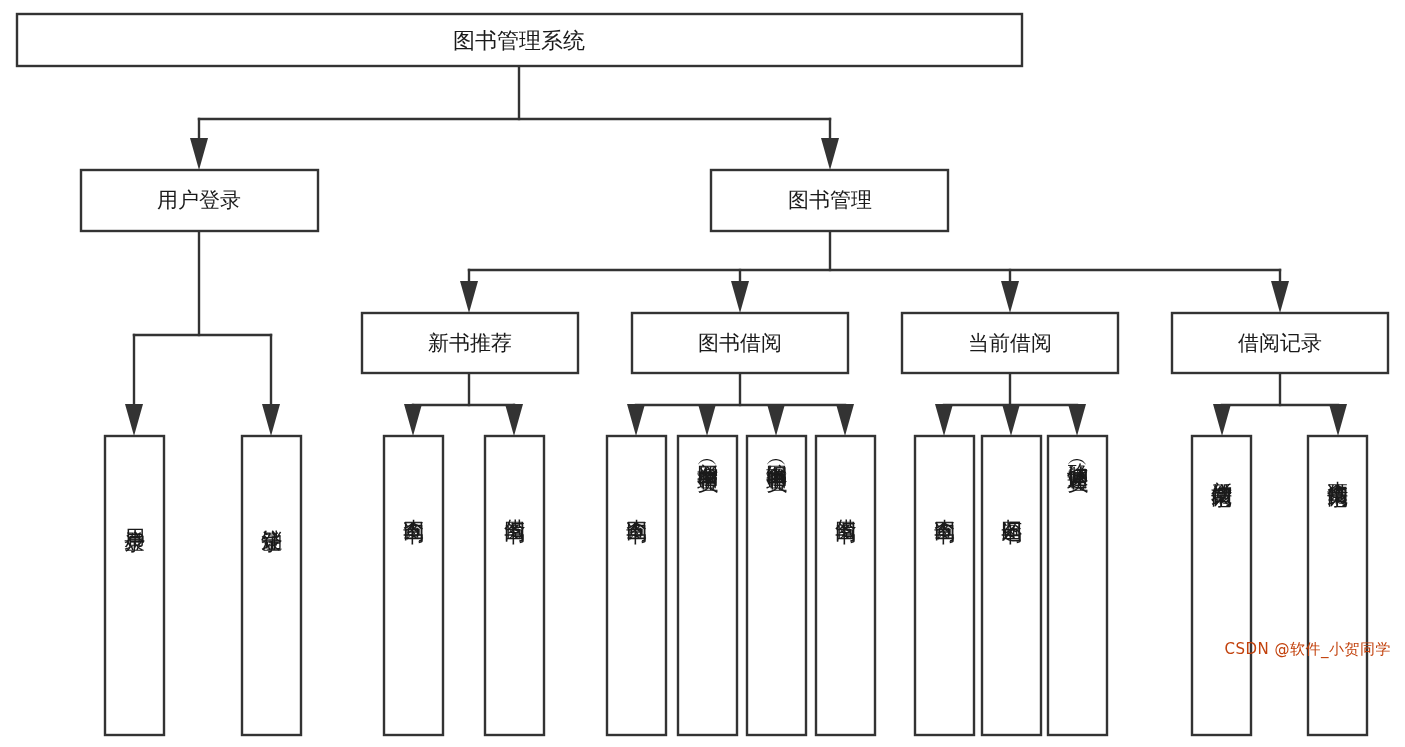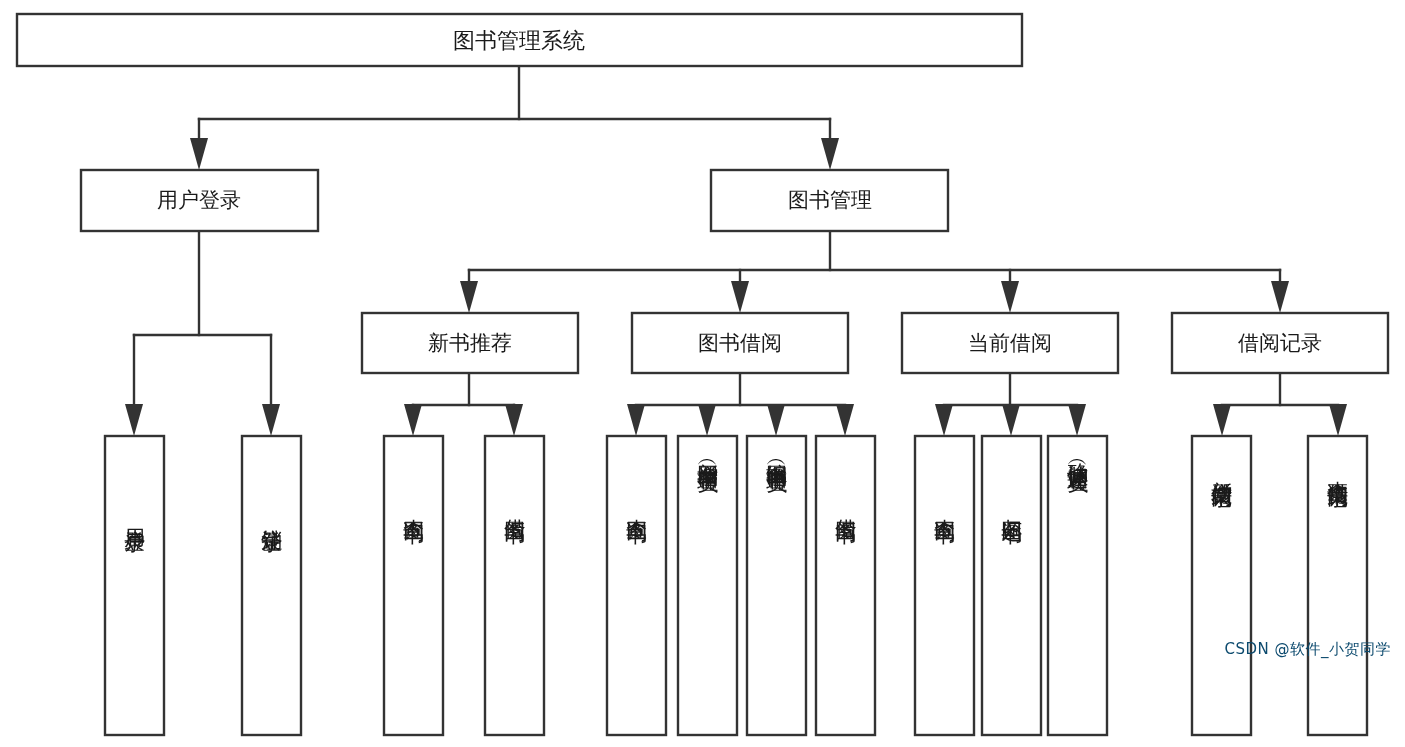--- a/index.html
+++ b/index.html
@@ -70,21 +70,21 @@
     letter-spacing: 1.5px;
     white-space: nowrap;
     text-align: center;
   }
   .watermark {
     position: absolute;
     right: 14px;
     bottom: 4px;
     font-family: "DejaVu Sans", "Liberation Sans", sans-serif;
     font-size: 15px;
-    color: #0c4a6e;
+    color: #c2410c;
     letter-spacing: 0.5px;
     white-space: nowrap;
     user-select: none;
   }
 </style>
 </head>
 <body>
 
 <div id="diagram-root">
 

